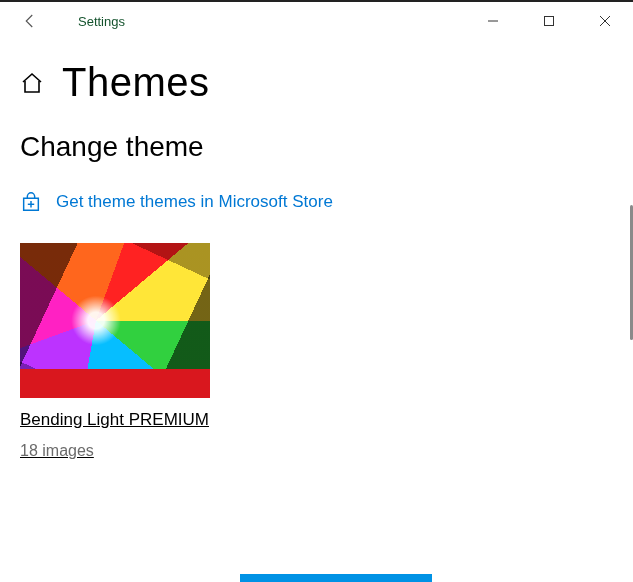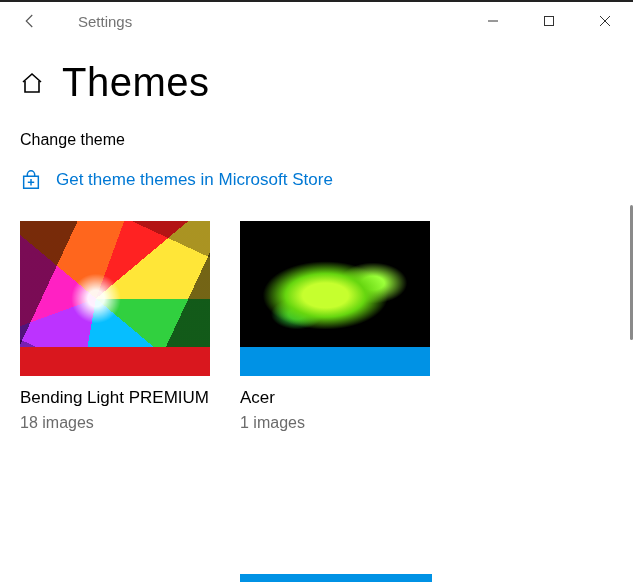--- a/index.html
+++ b/index.html
@@ -21,22 +21,22 @@
     }
     .back-btn {
       width: 60px;
       height: 100%;
       display: flex;
       align-items: center;
       justify-content: center;
       cursor: pointer;
     }
     .app-title {
-      font-size: 15px;
-      color: #737373;
+      font-size: 13px;
+      color: #14532d;
       margin-left: 18px;
     }
     .win-controls {
       position: absolute;
       right: 0;
       top: 0;
       height: 100%;
       display: flex;
     }
     .win-btn {
@@ -66,42 +66,43 @@
       font-weight: 400;
       letter-spacing: 0.5px;
       text-align: center;
     }
     .content {
       padding: 0 20px;
       overflow-y: auto;
       height: calc(582px - 40px - 90px);
     }
     .section-heading {
-      font-size: 16px;
+      font-size: 28px;
       font-weight: 400;
       margin-top: 8px;
-      margin-bottom: 20px;
+      margin-bottom: 28px;
     }
     .store-link {
       display: flex;
       align-items: center;
       gap: 14px;
       color: #0078d4;
       font-size: 17px;
       cursor: pointer;
       margin-bottom: 30px;
     }
     .store-link svg { flex-shrink: 0; }
     .themes-row {
       display: flex;
       gap: 30px;
     }
     .theme-card {
       width: 190px;
       cursor: pointer;
+      text-decoration: underline;
     }
     .theme-thumb {
       width: 190px;
       height: 155px;
       position: relative;
       background: #000;
       overflow: hidden;
     }
     .theme-chip {
       position: absolute;
@@ -114,21 +115,21 @@
       font-size: 17px;
       margin-top: 12px;
       color: #000;
       white-space: nowrap;
       overflow: hidden;
       text-overflow: ellipsis;
     }
     .theme-count {
       font-size: 16px;
       color: #6b6b6b;
-      margin-top: 6px;
+      margin-top: 12px;
     }
     
     .prism {
       position: absolute; inset: 0;
       background:
         radial-gradient(circle at 40% 50%, rgba(255,255,255,0.9) 0 6%, transparent 18%),
         conic-gradient(from 20deg at 40% 50%,
           #ff2b2b 0 30deg,
           #ffe14a 30deg 70deg,
           #3fc84b 70deg 110deg,
@@ -229,26 +230,18 @@
 
     <div class="theme-card">
       <div class="theme-thumb">
         <div class="prism"></div>
         <div class="theme-chip" style="background:#d9171e"></div>
       </div>
       <div class="theme-name">Bending Light PREMIUM</div>
       <div class="theme-count">18 images</div>
     </div>
 
-    <div class="theme-card">
-      <div class="theme-thumb">
-        <div class="splash"></div>
-        <div class="theme-chip" style="background:#0092e5"></div>
-      </div>
-      <div class="theme-name">Acer</div>
-      <div class="theme-count">1 images</div>
-    </div>
 
   </div>
 </div>
 
 <div class="scrollbar-thumb"></div>
 <div class="bottom-bluebar"></div>
 
 </body></html>

